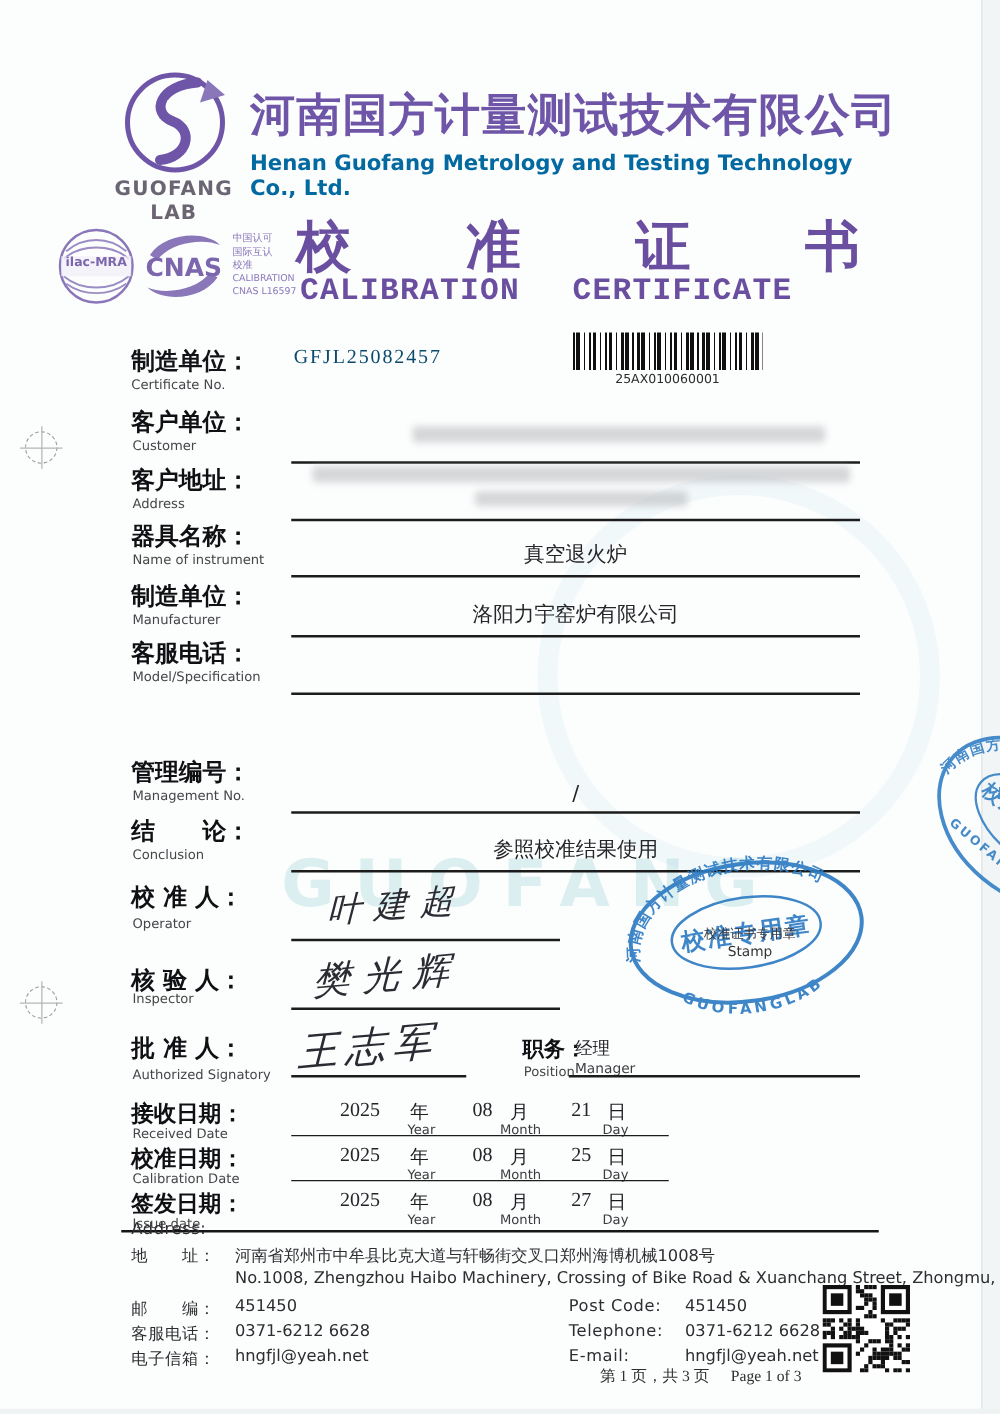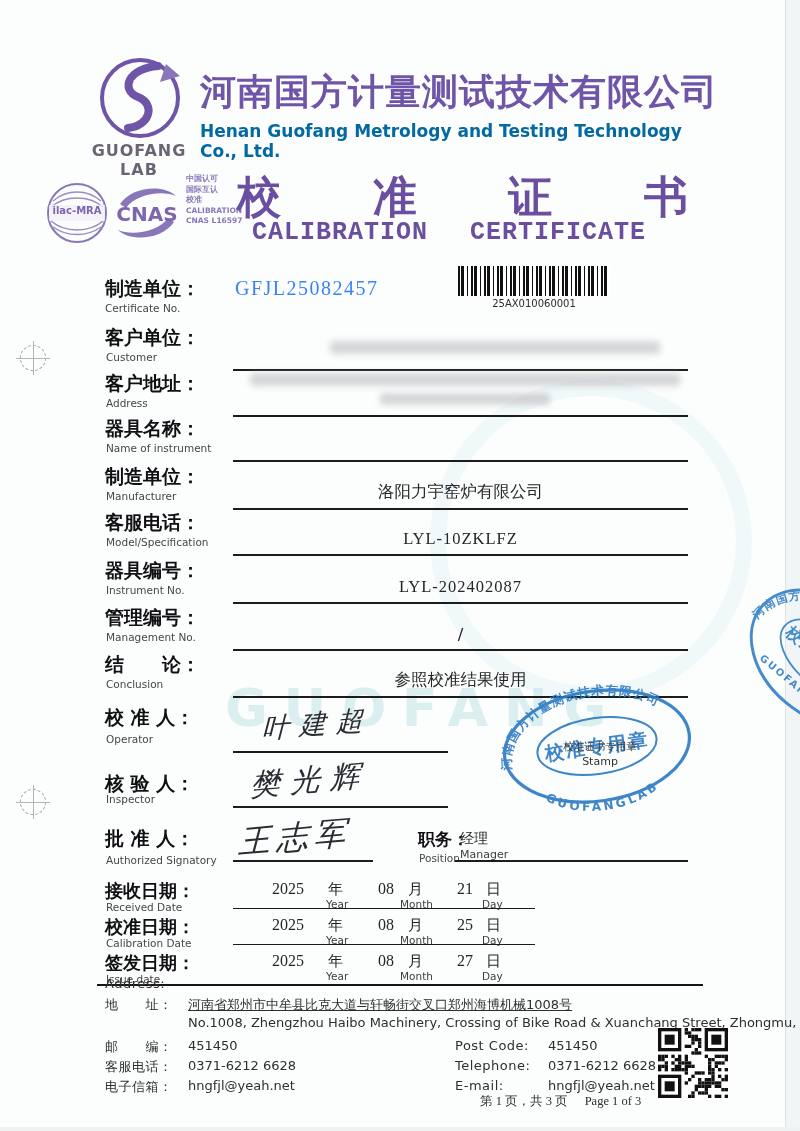--- a/index.html
+++ b/index.html
@@ -23,33 +23,33 @@
               color:#6e55a8;letter-spacing:1px;white-space:nowrap;}
   .company-en{position:absolute;left:200px;top:121px;width:520px;font-size:17px;font-weight:bold;color:#0369a1;}
 
   
   .ilac{position:absolute;left:45px;top:181px;width:64px;height:64px;}
   .ilac-label{position:absolute;left:45px;top:205px;width:64px;text-align:center;font-size:10px;
               font-weight:bold;color:#7c66ae;}
   .cnas{position:absolute;left:112px;top:184px;width:70px;height:58px;}
   .cnas-label{position:absolute;left:112px;top:202px;width:70px;text-align:center;font-size:20px;
               font-weight:bold;color:#7c66ae;letter-spacing:0px;}
-  .acc-lines{position:absolute;left:186px;top:174px;width:70px;font-size:8px;line-height:10.5px;
-             color:#8a77ba;font-weight:bold;}
+  .acc-lines{position:absolute;left:186px;top:186px;width:70px;font-size:8px;line-height:10.5px;
+             color:#8a77ba;font-weight:normal;}
 
   
   .title-zh{position:absolute;left:237px;top:168px;width:451px;display:flex;justify-content:space-between;
             font-size:44px;font-weight:bold;color:#6a4fa0;}
-  .title-en{position:absolute;left:252px;top:218px;width:460px;font-size:25px;font-weight:bold;color:#6a4fa0;
+  .title-en{position:absolute;left:240px;top:218px;width:460px;font-size:25px;font-weight:bold;color:#6a4fa0;
             font-family:"Liberation Mono","DejaVu Sans Mono",monospace;word-spacing:26px;letter-spacing:1px;}
 
   
   .cert-label-zh{position:absolute;left:105px;top:276px;font-size:19px;font-weight:bold;color:#141418;}
   .cert-label-en{position:absolute;left:105px;top:302px;font-size:10.5px;color:#46464a;}
-  .cert-number{position:absolute;left:235px;top:277px;font-size:20px;color:#3b82f6;letter-spacing:1.5px;
+  .cert-number{position:absolute;left:235px;top:277px;font-size:16px;color:#0c4a6e;letter-spacing:1.5px;
                font-family:"Liberation Serif","DejaVu Serif",serif;}
   .barcode{position:absolute;left:458px;top:266px;width:152px;height:30px;
            background:repeating-linear-gradient(90deg,#101010 0 2px,#fff 2px 3px,#101010 3px 6px,#fff 6px 9px,
            #101010 9px 10px,#fff 10px 13px);}
   .barcode-text{position:absolute;left:458px;top:298px;width:152px;text-align:center;font-size:10px;color:#2b2b2b;}
 
   
   .frow{position:absolute;left:100px;width:590px;height:46px;}
   .frow .lz{position:absolute;left:5px;top:0;font-size:19px;font-weight:bold;color:#101014;white-space:pre;}
   .frow .le{position:absolute;left:6px;top:26px;font-size:10.5px;color:#46464a;white-space:nowrap;}
@@ -157,38 +157,32 @@
   <div class="frow" style="top:371px;">
     <span class="lz">客户地址：</span>
     <span class="le">Address</span>
     <div class="redact" style="left:150px;top:2px;width:430px;height:13px;"></div>
     <div class="redact" style="left:280px;top:22px;width:170px;height:12px;"></div>
     <div class="ul"></div>
   </div>
   <div class="frow" style="top:416px;">
     <span class="lz">器具名称：</span>
     <span class="le">Name of instrument</span>
+    <div class="val">真空退火炉</div>
     <div class="ul"></div>
   </div>
   <div class="frow" style="top:464px;">
     <span class="lz">制造单位：</span>
     <span class="le">Manufacturer</span>
     <div class="val">洛阳力宇窑炉有限公司</div>
     <div class="ul"></div>
   </div>
   <div class="frow" style="top:510px;">
     <span class="lz">客服电话：</span>
     <span class="le">Model/Specification</span>
-    <div class="val" style="font-family:'Liberation Serif','DejaVu Serif',serif;letter-spacing:1px;">LYL-10ZKLFZ</div>
-    <div class="ul"></div>
-  </div>
-  <div class="frow" style="top:558px;">
-    <span class="lz">器具编号：</span>
-    <span class="le">Instrument No.</span>
-    <div class="val" style="font-family:'Liberation Serif','DejaVu Serif',serif;letter-spacing:1px;">LYL-202402087</div>
     <div class="ul"></div>
   </div>
   <div class="frow" style="top:652px;">
     <span class="lz">结　　论：</span>
     <span class="le">Conclusion</span>
     <div class="val">参照校准结果使用</div>
     <div class="ul"></div>
   </div>
   <div class="frow" style="top:605px;">
     <span class="lz">管理编号：</span>
@@ -257,21 +251,21 @@
     <span class="dunit-en" style="left:300px;">Month</span>
     <span class="dval" style="left:348px;width:34px;text-align:center;">27</span>
     <span class="dunit" style="left:386px;">日</span>
     <span class="dunit-en" style="left:382px;">Day</span>
     <div class="ul" style="border-bottom:none;"></div>
   </div>
 
   <div class="thick-rule"></div>
 
   <span class="foot lbl" style="left:105px;top:996px;">地　　址：</span>
-  <span class="foot" style="left:188px;top:996px;text-decoration:underline;">河南省郑州市中牟县比克大道与轩畅街交叉口郑州海博机械1008号</span>
+  <span class="foot" style="left:188px;top:996px;">河南省郑州市中牟县比克大道与轩畅街交叉口郑州海博机械1008号</span>
   <span class="foot lbl" style="left:105px;top:964px;margin-top:12px;">Address:</span>
   <span class="foot" style="left:188px;top:1015px;">No.1008, Zhengzhou Haibo Machinery, Crossing of Bike Road &amp; Xuanchang Street, Zhongmu, Zhengzhou, Henan</span>
   <span class="foot lbl" style="left:105px;top:1038px;text-align:center;">邮　　编：</span>
   <span class="foot" style="left:188px;top:1038px;">451450</span>
   <span class="foot lbl" style="left:455px;top:1038px;">Post Code:</span>
   <span class="foot" style="left:548px;top:1038px;">451450</span>
   <span class="foot lbl" style="left:105px;top:1058px;">客服电话：</span>
   <span class="foot" style="left:188px;top:1058px;">0371-6212 6628</span>
   <span class="foot lbl" style="left:455px;top:1058px;">Telephone:</span>
   <span class="foot" style="left:548px;top:1058px;">0371-6212 6628</span>

